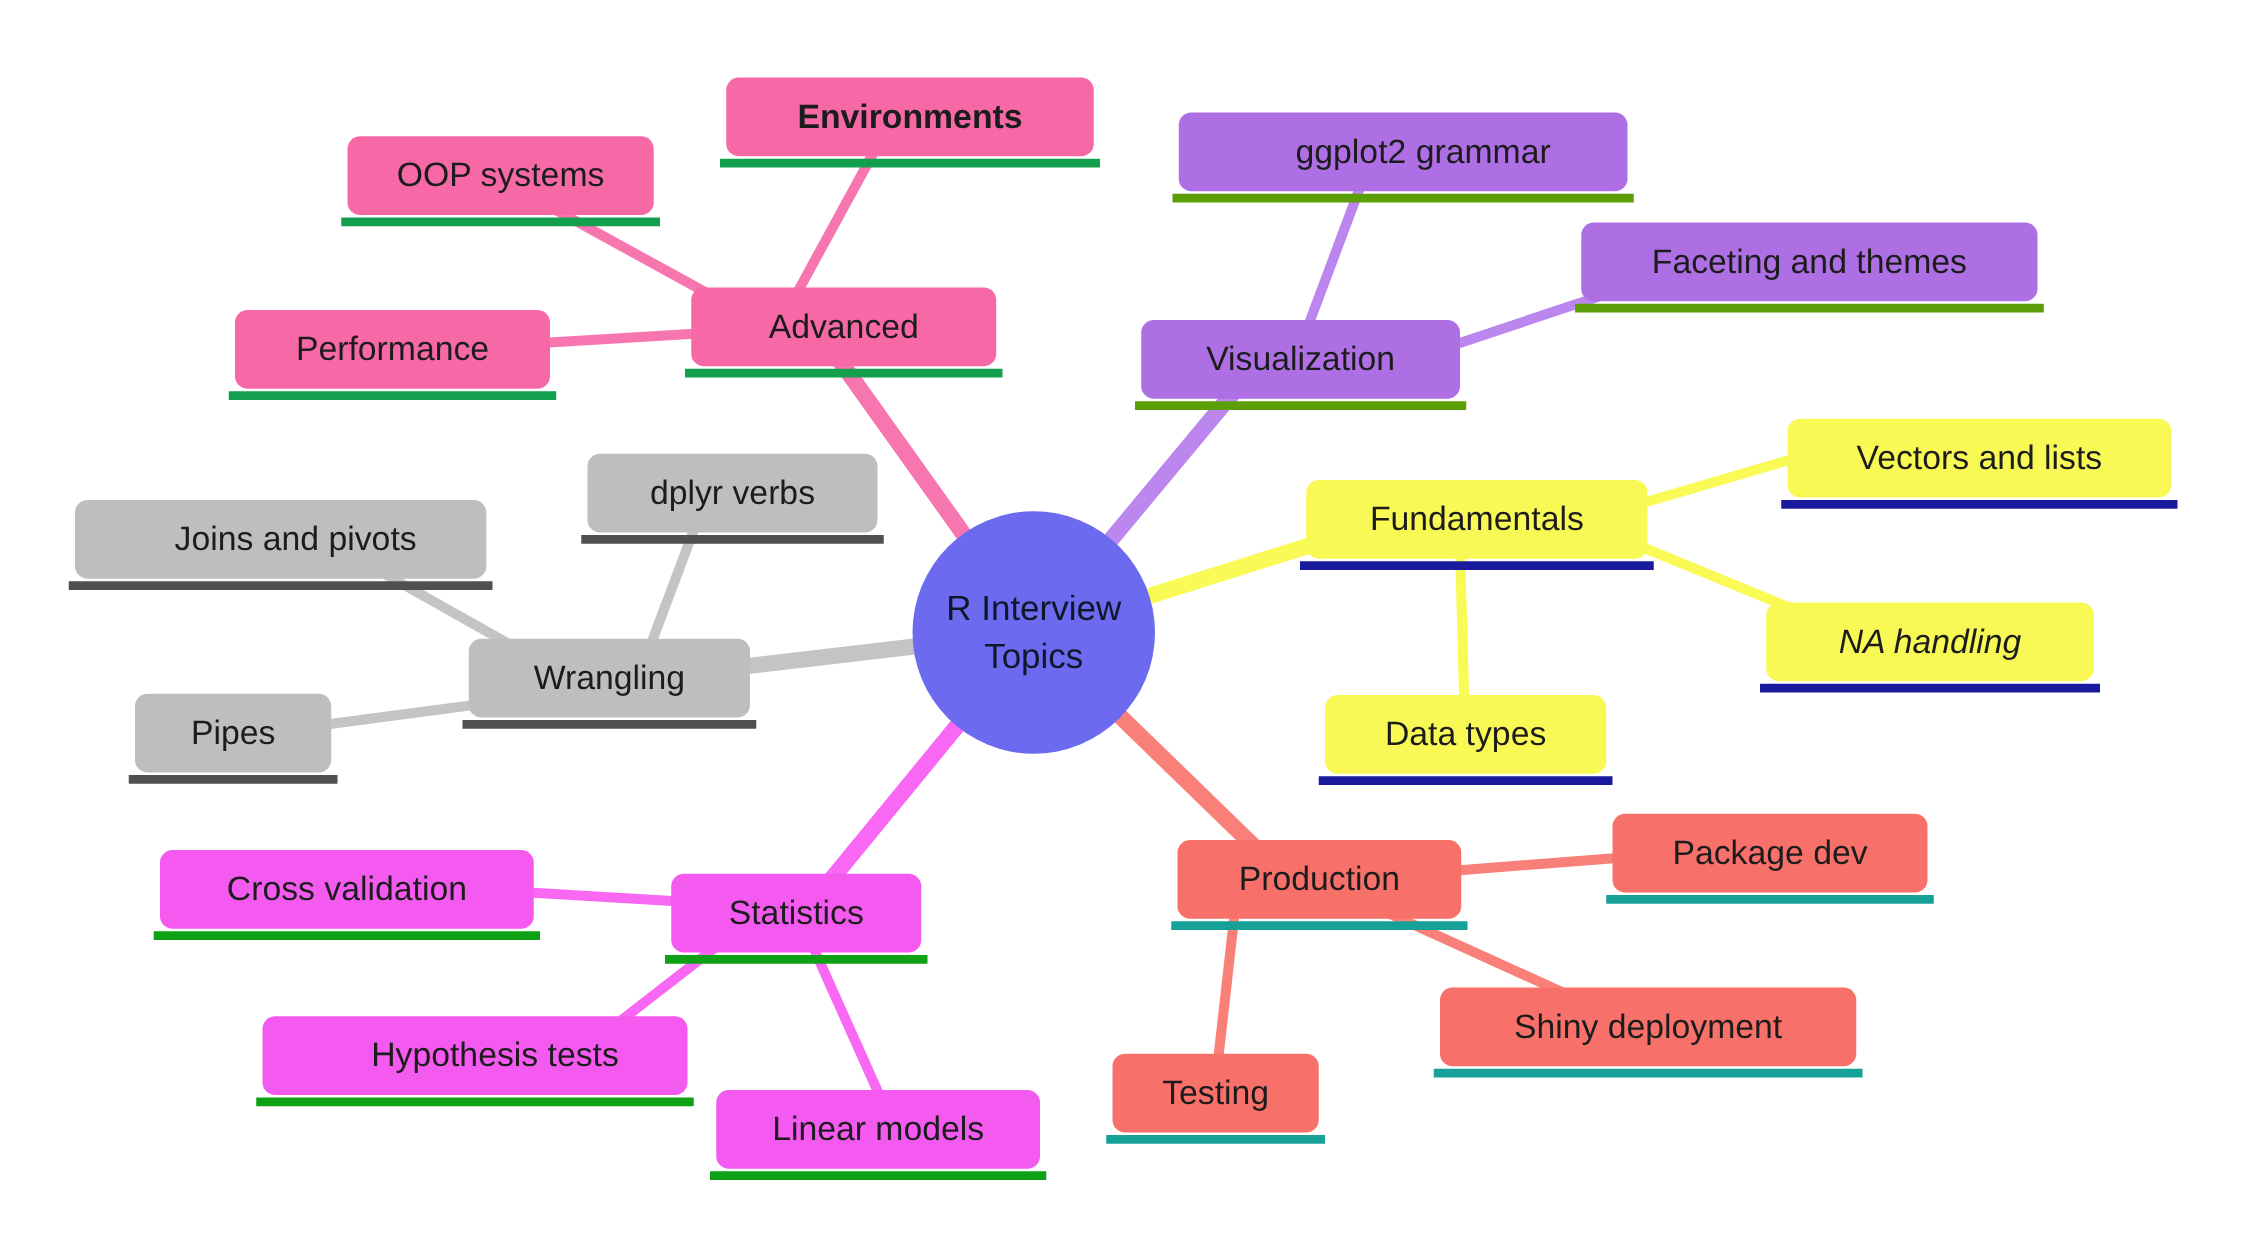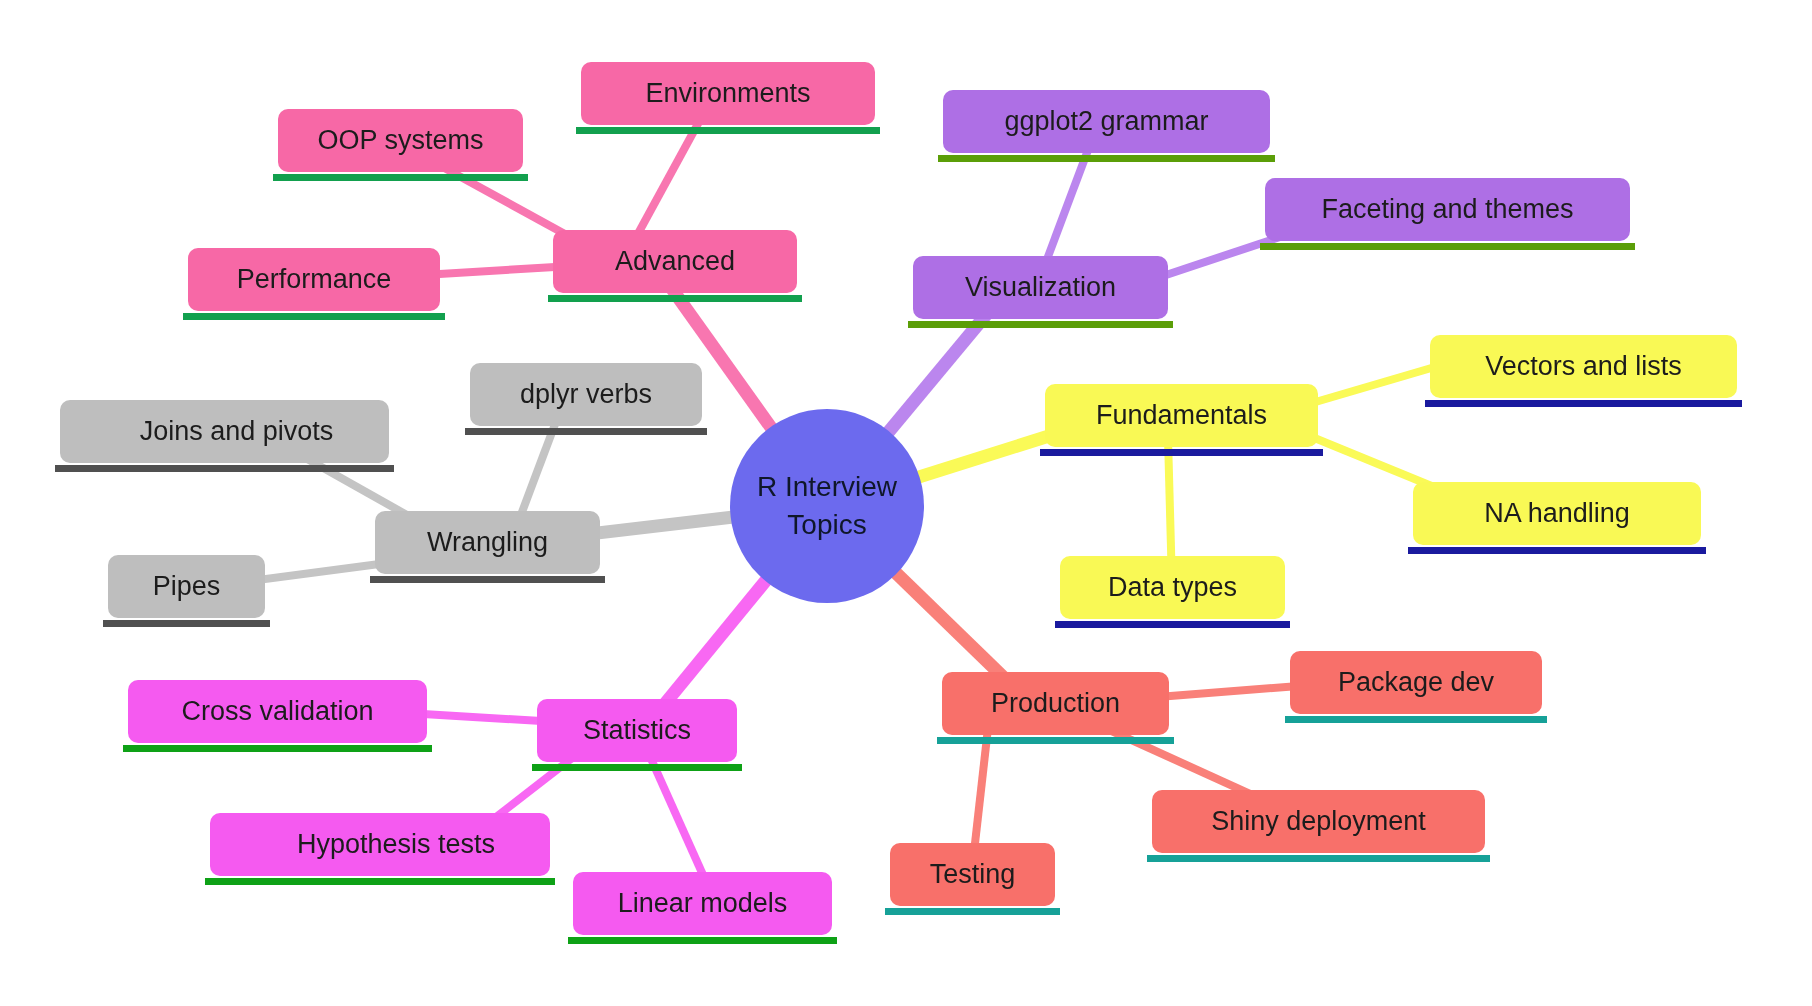--- a/index.html
+++ b/index.html
@@ -26,31 +26,31 @@
 
   .center-node{
     position:absolute;left:730px;top:409px;width:194px;height:194px;
     border-radius:50%;background:#6c6aee;color:#0f172a;z-index:3;
     display:flex;flex-direction:column;align-items:center;justify-content:center;
     font-size:28px;line-height:1.35;
   }
 
   
   .p-advanced{left:553px;top:230px;width:244px;}
-  .p-environments{left:581px;top:62px;width:294px;}
+  .p-environments{left:581px;top:62px;width:294px;font-weight:bold;}
   .p-oop{left:278px;top:109px;width:245px;}
   .p-performance{left:188px;top:248px;width:252px;}
 
   .p-visualization{left:913px;top:256px;width:255px;}
-  .p-ggplot{left:943px;top:90px;width:327px;}
+  .p-ggplot{left:943px;top:90px;width:327px;padding-left:32px;}
   .p-faceting{left:1265px;top:178px;width:365px;}
 
   .p-fundamentals{left:1045px;top:384px;width:273px;}
   .p-vectors{left:1430px;top:311px;width:307px;margin-top:24px;}
-  .p-na{left:1413px;top:482px;width:288px;}
+  .p-na{left:1413px;top:482px;width:262px;font-style:italic;}
   .p-datatypes{left:1060px;top:556px;width:225px;}
 
   .p-wrangling{left:375px;top:511px;width:225px;}
   .p-dplyr{left:470px;top:363px;width:232px;}
   .p-joins{left:60px;top:400px;width:305px;padding-left:24px;}
   .p-pipes{left:108px;top:555px;width:157px;}
 
   .p-statistics{left:537px;top:699px;width:200px;}
   .p-crossval{left:128px;top:680px;width:299px;}
   .p-hypothesis{left:210px;top:813px;width:308px;padding-left:32px;}

